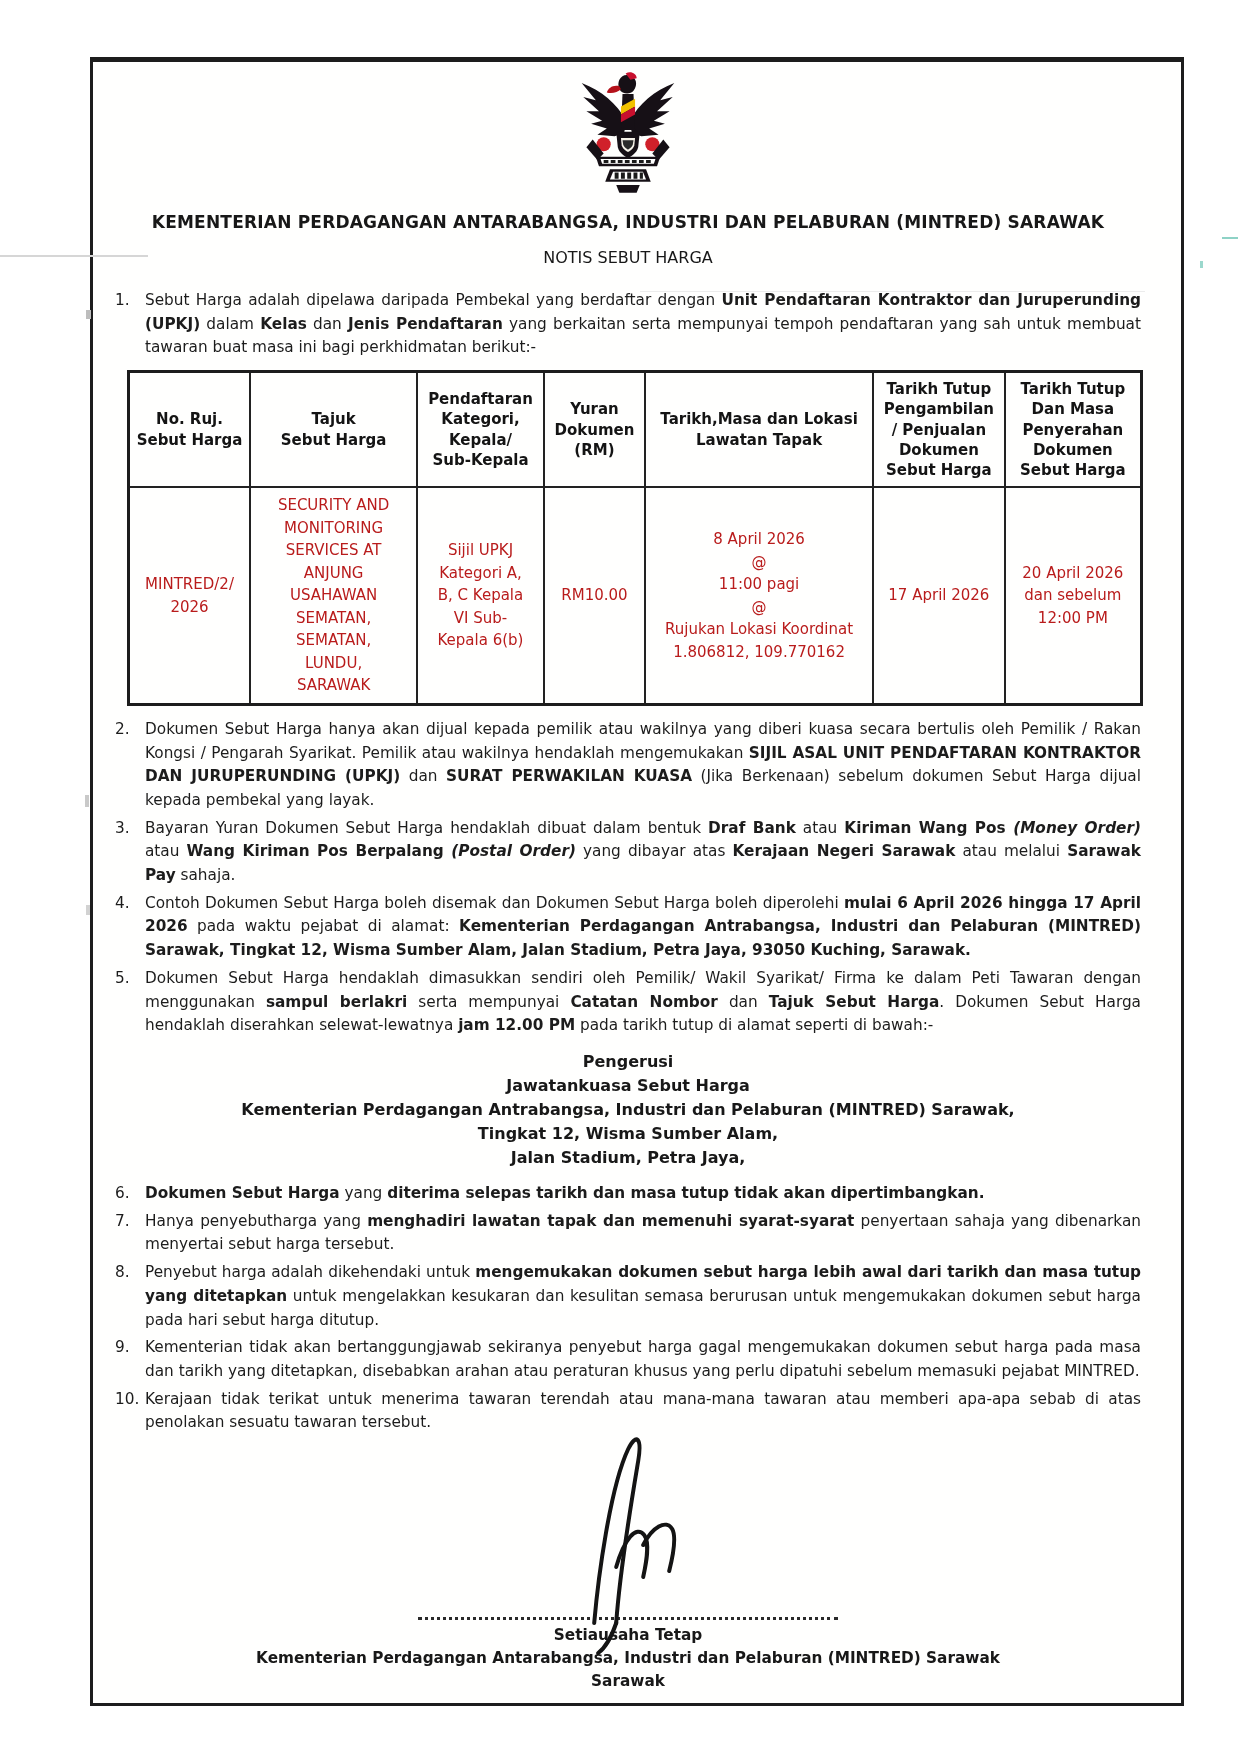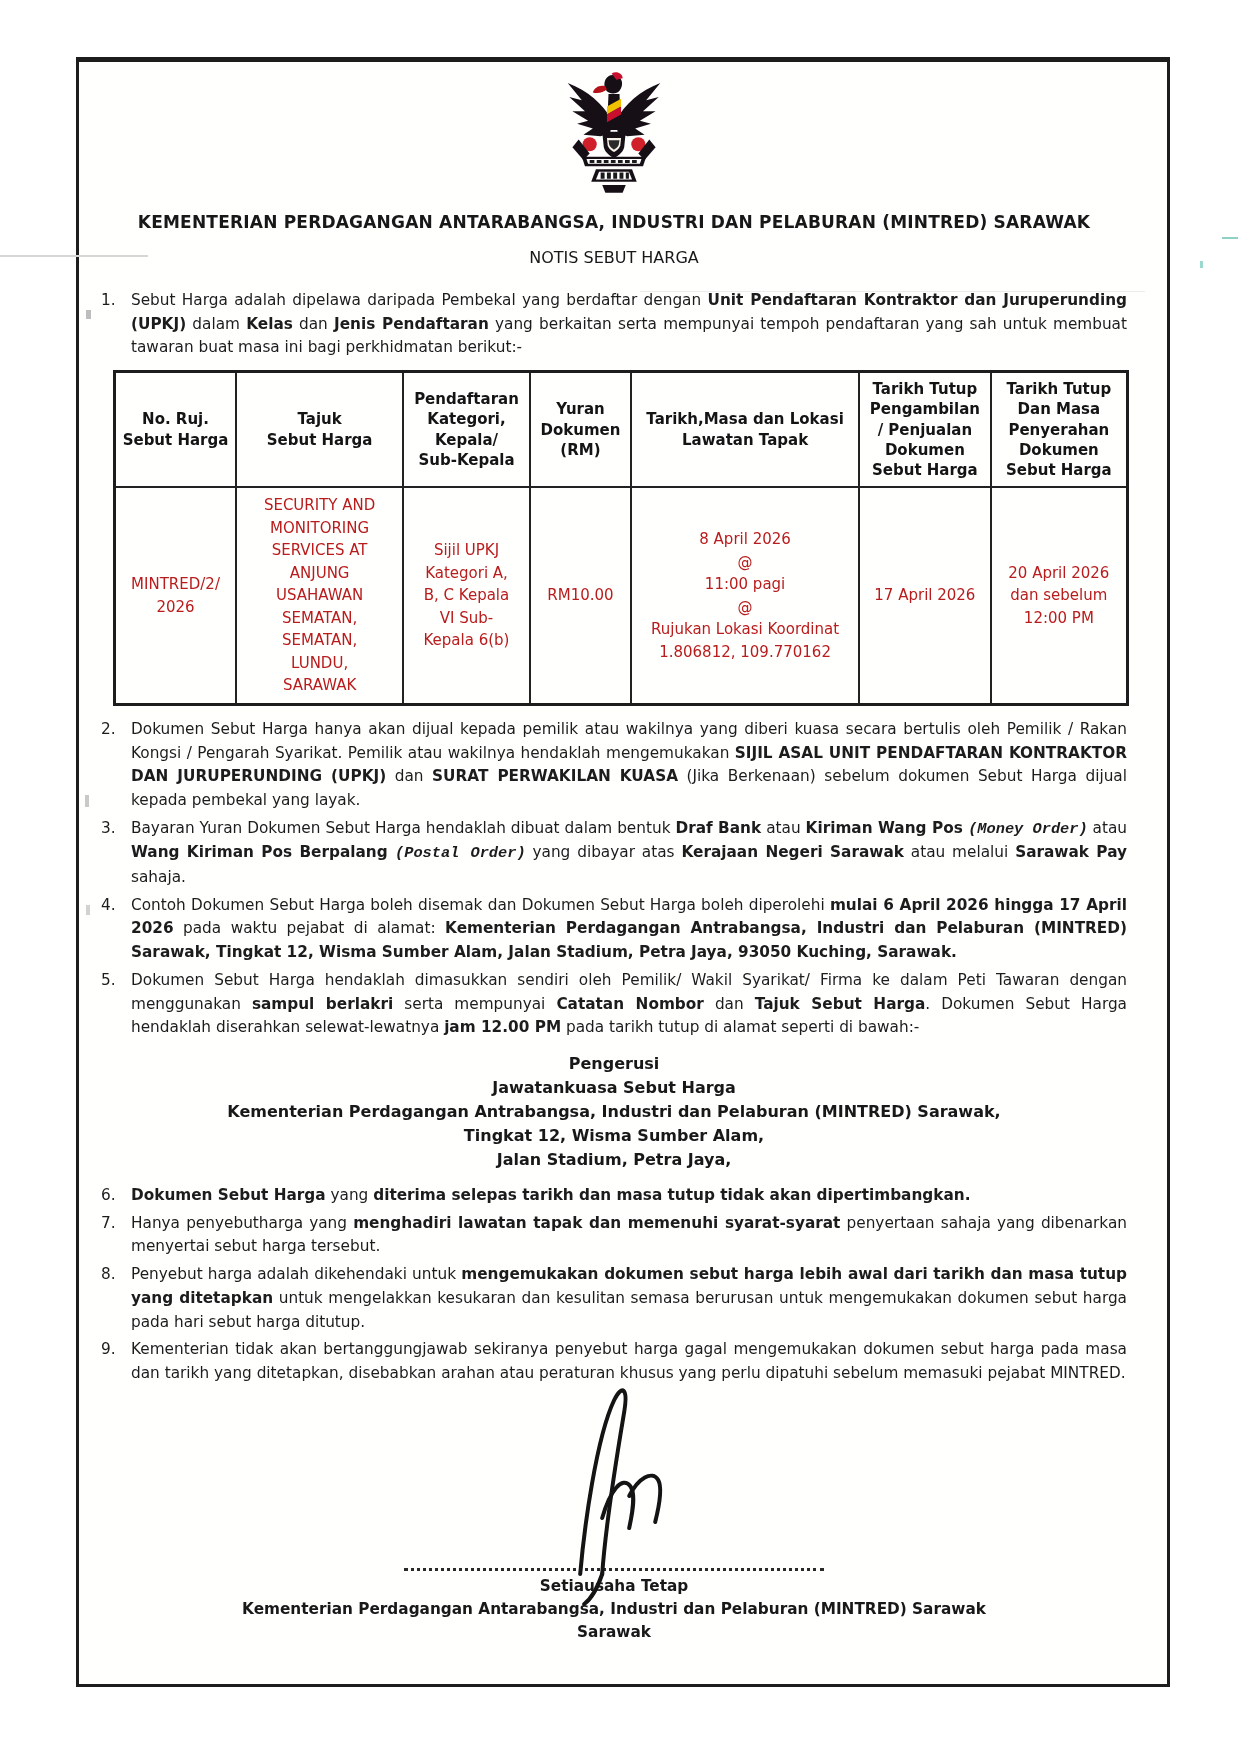--- a/index.html
+++ b/index.html
@@ -1,36 +1,36 @@
 <!DOCTYPE html>
 <html><head>
 <meta charset="utf-8">
 <style>
   * { margin:0; padding:0; box-sizing:border-box; }
   html,body { width:1241px; height:1755px; background:#ffffff; font-family:"DejaVu Sans","Liberation Sans",sans-serif; color:#1c1c1c; }
   body { position:relative; overflow:hidden; }
 
   .frame {
-    position:absolute; left:76px; top:57px; width:1094px; min-height:1630px;
+    position:absolute; left:90px; top:57px; width:1094px; min-height:1630px;
     border:3px solid #1d1d1d; border-top-width:5px; background:#fffffe;
     padding:6px 40px 10px 22px;
   }
 
   
   .crest-wrap { text-align:center; margin-top:4px; }
   .crest-wrap svg { display:inline-block; }
   .doc-title { text-align:center; font-weight:bold; font-size:17px; letter-spacing:.2px; margin-top:12px; color:#181818; }
   .doc-subtitle { text-align:center; font-weight:normal; font-size:16px; margin-top:16px; margin-bottom:22px; color:#181818; }
 
   
   .para { display:flex; margin-bottom:4px; }
   .para .num { flex:0 0 30px; font-size:15.3px; line-height:1.55; }
   .para .ptext { flex:1; font-size:15.3px; line-height:1.55; text-align:justify; }
   .b { font-weight:bold; }
-  .i { font-style:italic;font-family:Liberation Mono, monospace; }
+  .i { font-style:italic; }
 
   
   table.quote-table { border-collapse:collapse; width:1016px; margin:10px 0 12px 12px; table-layout:fixed; }
   table.quote-table th, table.quote-table td {
     border:2px solid #222; text-align:center; vertical-align:middle;
     white-space:pre-line; padding:6px 4px;
   }
   table.quote-table { border:3px solid #1d1d1d; }
   table.quote-table th { font-size:15px; font-weight:bold; line-height:1.35; color:#141414; }
   table.quote-table td { font-size:15px; line-height:1.5; color:#b91c1c; }
@@ -220,20 +220,24 @@
   <div class="para">
     <span class="num">8.</span>
     <span class="ptext"><span>Penyebut harga adalah dikehendaki untuk </span><span class="b">mengemukakan dokumen sebut harga lebih awal dari tarikh dan masa tutup yang ditetapkan</span><span> untuk mengelakkan kesukaran dan kesulitan semasa berurusan untuk mengemukakan dokumen sebut harga pada hari sebut harga ditutup.</span></span>
   </div>
 
   <div class="para">
     <span class="num">9.</span>
     <span class="ptext"><span>Kementerian tidak akan bertanggungjawab sekiranya penyebut harga gagal mengemukakan dokumen sebut harga pada masa dan tarikh yang ditetapkan, disebabkan arahan atau peraturan khusus yang perlu dipatuhi sebelum memasuki pejabat MINTRED.</span></span>
   </div>
 
+  <div class="para">
+    <span class="num">10.</span>
+    <span class="ptext"><span>Kerajaan tidak terikat untuk menerima tawaran terendah atau mana-mana tawaran atau memberi apa-apa sebab di atas penolakan sesuatu tawaran tersebut.</span></span>
+  </div>
 </div>
 
   <div class="sig-block">
     <svg class="sig-scribble" width="170" height="228" viewBox="0 0 170 228">
       <g fill="none" stroke="#141414" stroke-width="4" stroke-linecap="round">
         <path d="M58 196 C62 150 74 60 92 22 C100 6 106 10 102 34 C96 70 84 140 80 196"></path>
         <path d="M80 140 C88 112 100 98 108 108 C114 116 110 136 107 150"></path>
         <path d="M107 118 C116 100 130 92 136 102 C141 111 136 132 133 144"></path>
         <path d="M80 196 C76 208 70 220 62 226"></path>
       </g>

